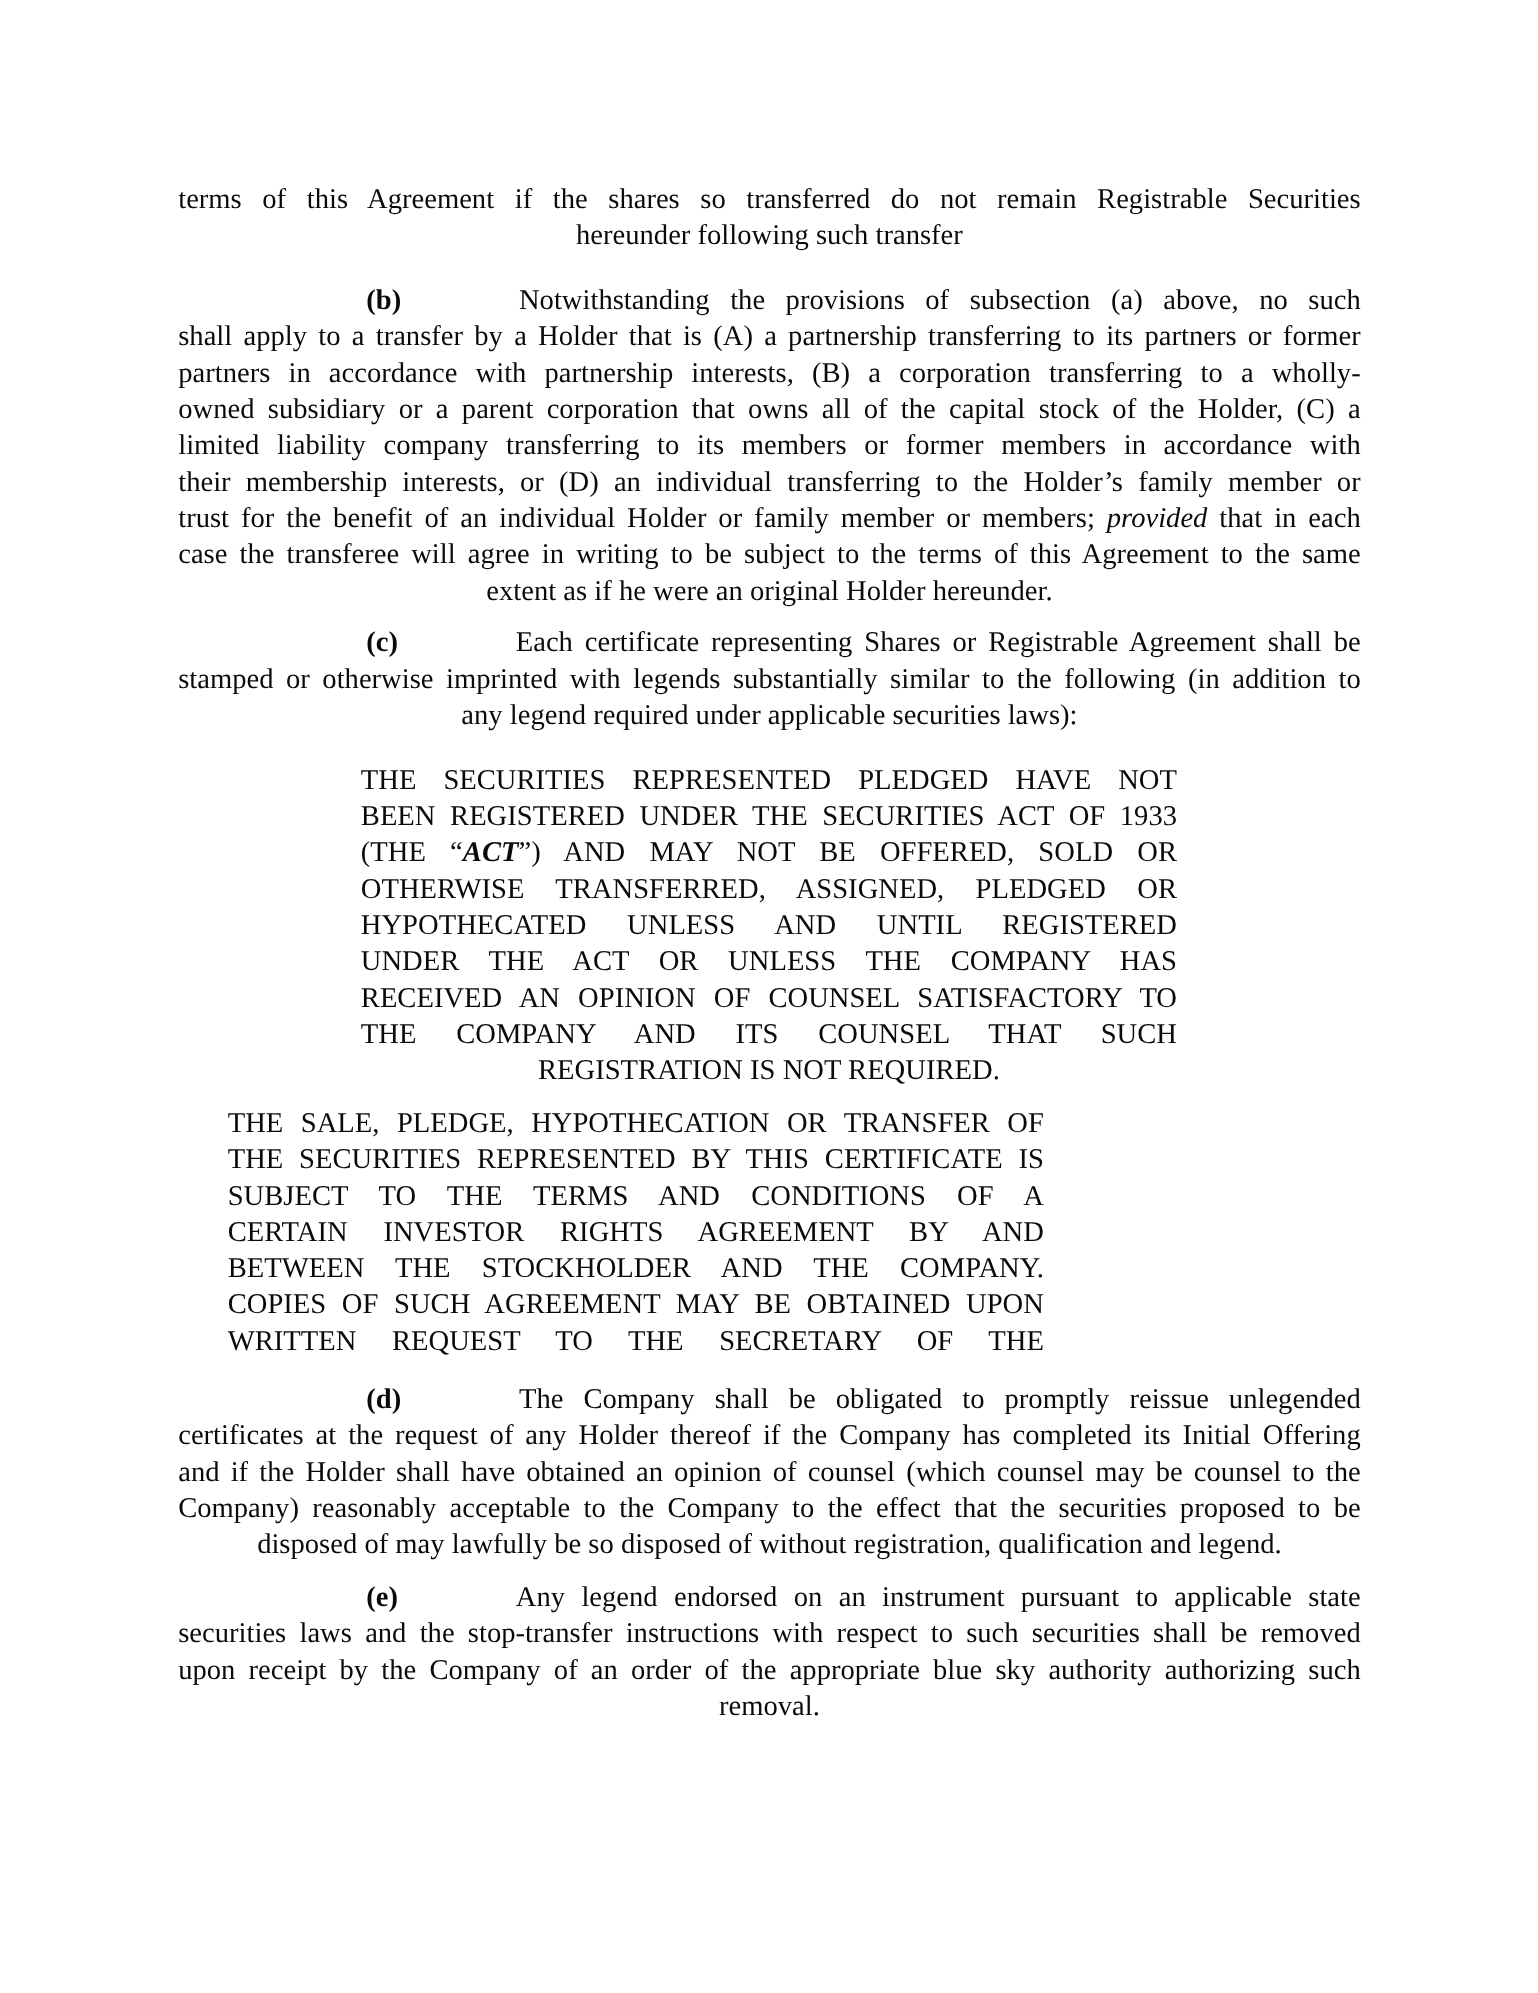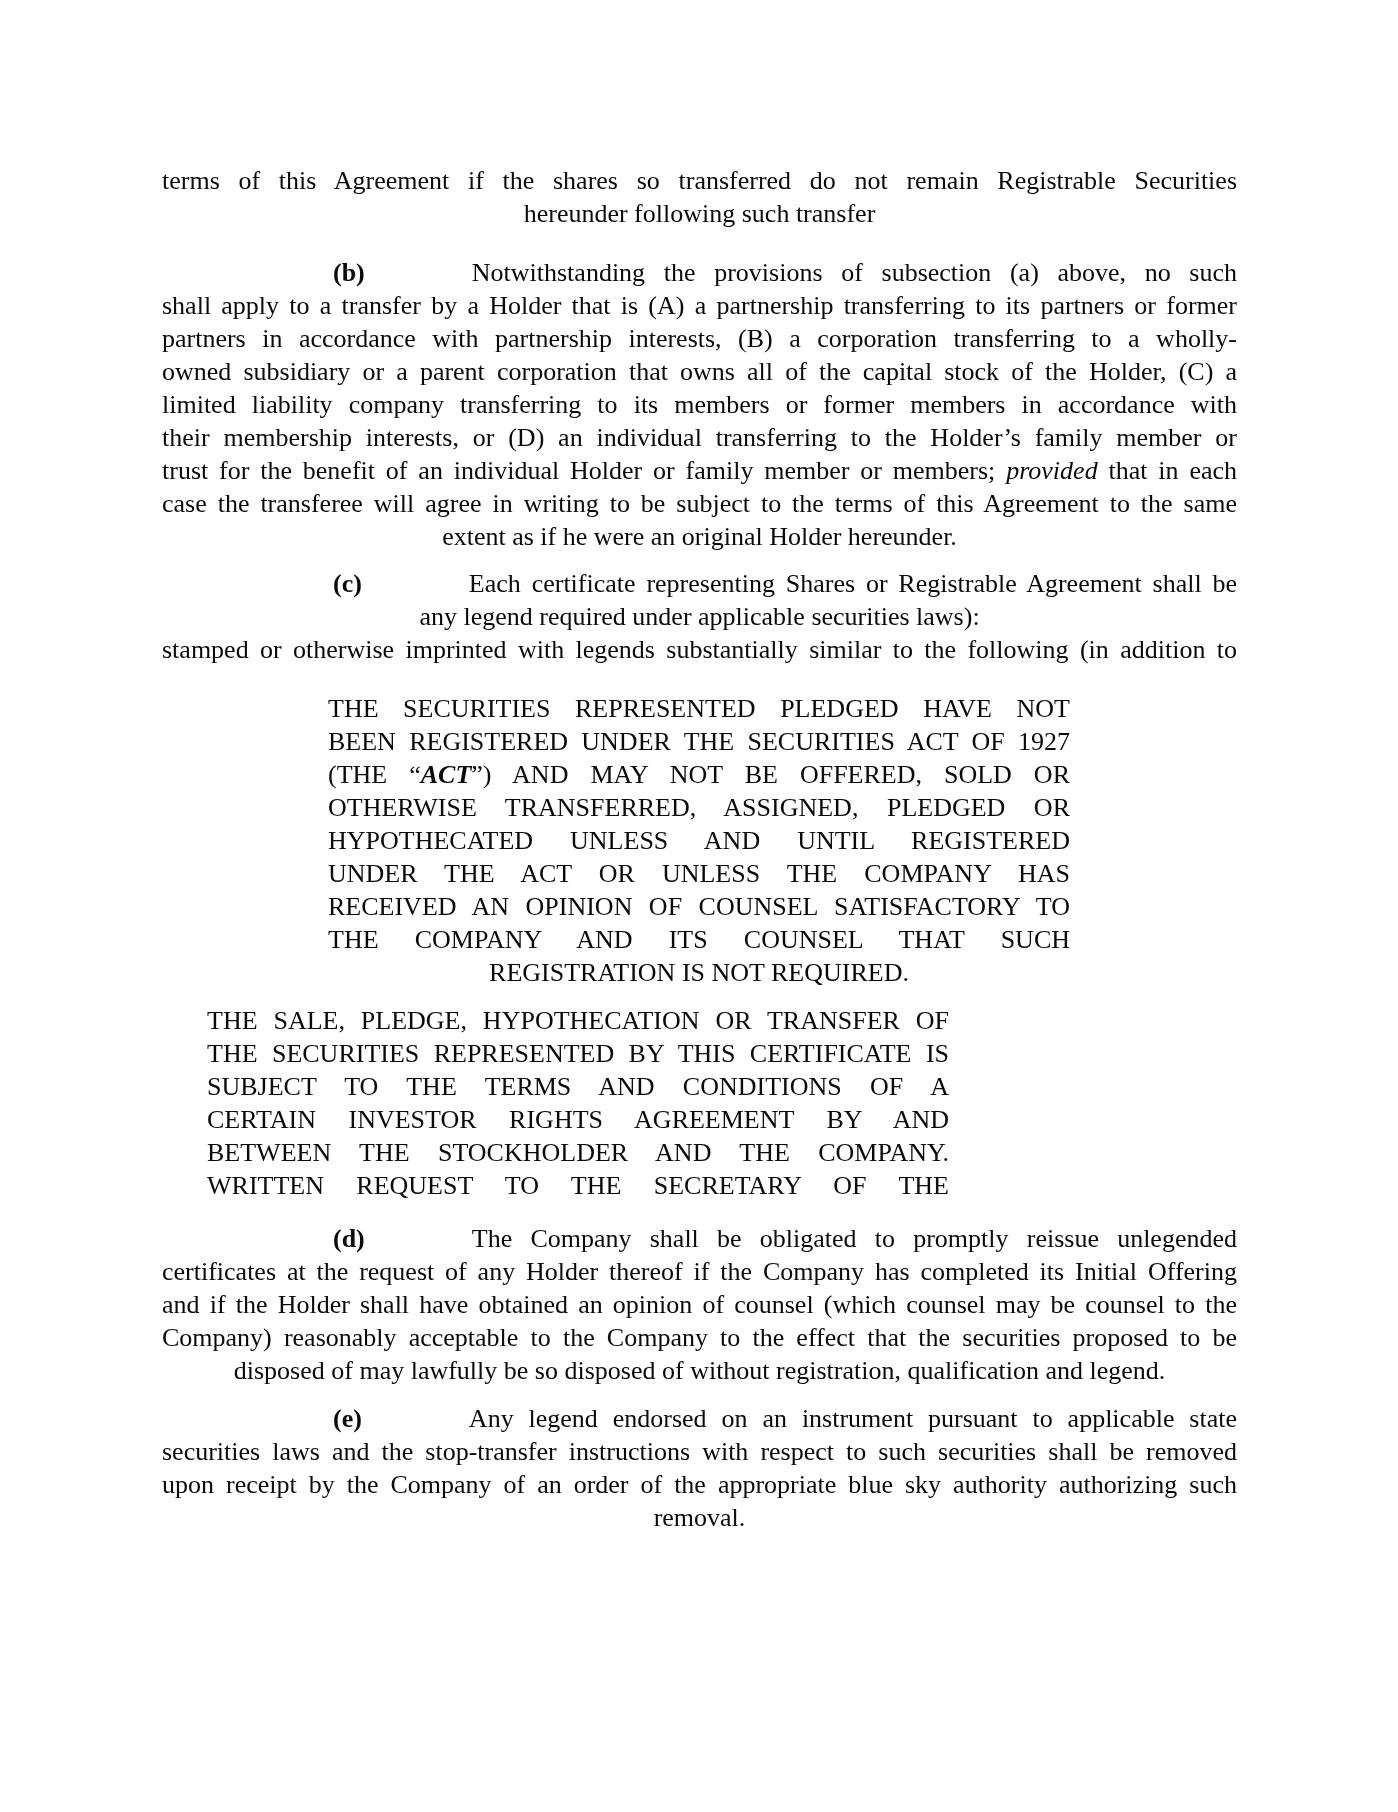--- a/index.html
+++ b/index.html
@@ -69,40 +69,41 @@
         <div class="line just"><span>partners in accordance with partnership interests, (B) a corporation transferring to a wholly-</span></div>
         <div class="line just"><span>owned subsidiary or a parent corporation that owns all of the capital stock of the Holder, (C) a</span></div>
         <div class="line just"><span>limited liability company transferring to its members or former members in accordance with</span></div>
         <div class="line just"><span>their membership interests, or (D) an individual transferring to the Holder’s family member or</span></div>
         <div class="line just"><span>trust for the benefit of an individual Holder or family member or members; </span><span class="i">provided</span><span> that in each</span></div>
         <div class="line just"><span>case the transferee will agree in writing to be subject to the terms of this Agreement to the same</span></div>
         <div class="line"><span>extent as if he were an original Holder hereunder.</span></div>
       </div>
       <div class="para body" id="para-sub-c">
         <div class="line just"><span class="spacer sp-indent"></span><span class="b">(c)</span><span class="spacer sp-tab"></span><span>Each certificate representing Shares or Registrable Agreement shall be</span></div>
+        <div class="line just"><span>stamped or otherwise imprinted with legends substantially similar to the following (in addition to</span></div>
         <div class="line"><span>any legend required under applicable securities laws):</span></div>
-        <div class="line just"><span>stamped or otherwise imprinted with legends substantially similar to the following (in addition to</span></div>
       </div>
       <div class="para legend" id="para-legend-1">
         <div class="line just"><span>THE SECURITIES REPRESENTED PLEDGED HAVE NOT</span></div>
-        <div class="line just"><span>BEEN REGISTERED UNDER THE SECURITIES ACT OF 1927</span></div>
+        <div class="line just"><span>BEEN REGISTERED UNDER THE SECURITIES ACT OF 1933</span></div>
         <div class="line just"><span>(THE “</span><span class="bi">ACT</span><span>”) AND MAY NOT BE OFFERED, SOLD OR</span></div>
         <div class="line just"><span>OTHERWISE TRANSFERRED, ASSIGNED, PLEDGED OR</span></div>
         <div class="line just"><span>HYPOTHECATED UNLESS AND UNTIL REGISTERED</span></div>
         <div class="line just"><span>UNDER THE ACT OR UNLESS THE COMPANY HAS</span></div>
         <div class="line just"><span>RECEIVED AN OPINION OF COUNSEL SATISFACTORY TO</span></div>
         <div class="line just"><span>THE COMPANY AND ITS COUNSEL THAT SUCH</span></div>
         <div class="line"><span>REGISTRATION IS NOT REQUIRED.</span></div>
       </div>
       <div class="para legend" id="para-legend-2">
         <div class="line just"><span>THE SALE, PLEDGE, HYPOTHECATION OR TRANSFER OF</span></div>
         <div class="line just"><span>THE SECURITIES REPRESENTED BY THIS CERTIFICATE IS</span></div>
         <div class="line just"><span>SUBJECT TO THE TERMS AND CONDITIONS OF A</span></div>
         <div class="line just"><span>CERTAIN INVESTOR RIGHTS AGREEMENT BY AND</span></div>
         <div class="line just"><span>BETWEEN THE STOCKHOLDER AND THE COMPANY.</span></div>
+        <div class="line just"><span>COPIES OF SUCH AGREEMENT MAY BE OBTAINED UPON</span></div>
         <div class="line just"><span>WRITTEN REQUEST TO THE SECRETARY OF THE</span></div>
       </div>
       <div class="para body" id="para-sub-d">
         <div class="line just"><span class="spacer sp-indent"></span><span class="b">(d)</span><span class="spacer sp-tab"></span><span>The Company shall be obligated to promptly reissue unlegended</span></div>
         <div class="line just"><span>certificates at the request of any Holder thereof if the Company has completed its Initial Offering</span></div>
         <div class="line just"><span>and if the Holder shall have obtained an opinion of counsel (which counsel may be counsel to the</span></div>
         <div class="line just"><span>Company) reasonably acceptable to the Company to the effect that the securities proposed to be</span></div>
         <div class="line"><span>disposed of may lawfully be so disposed of without registration, qualification and legend.</span></div>
       </div>
       <div class="para body" id="para-sub-e">

